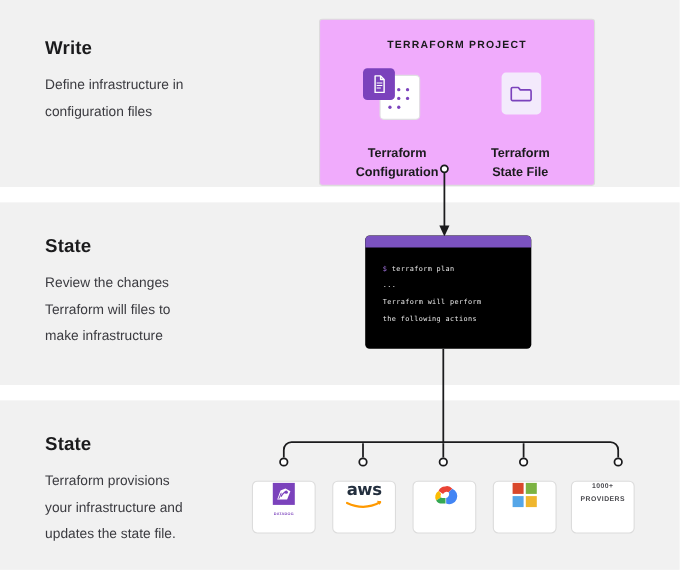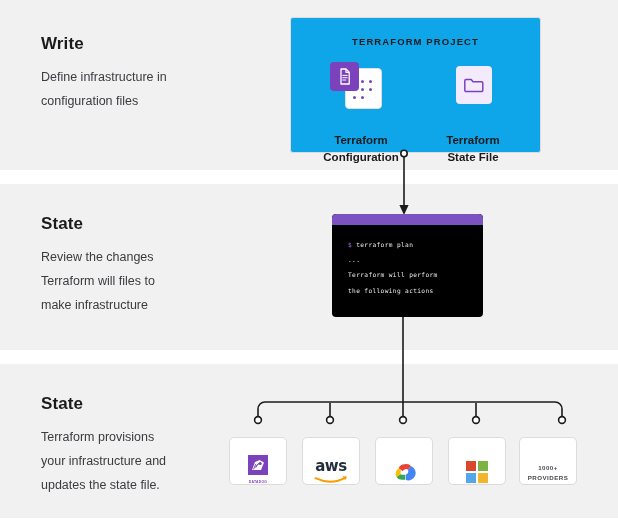--- a/index.html
+++ b/index.html
@@ -49,22 +49,22 @@
   #text-write { top: 35px; }
   #text-plan  { top: 215px; }
   #text-apply { top: 395px; }
 
   
   #project-card {
     position: absolute;
     left: 290px;
     top: 17px;
     width: 251px;
-    height: 136px;
-    background: #0ea5e9;
+    height: 152px;
+    background: #f0abfc;
     border: 1px solid #dcdcdc;
     border-radius: 3px;
     box-sizing: border-box;
   }
   #project-card-title {
     position: absolute;
     top: 18px;
     left: 0;
     width: 100%;
     text-align: center;
@@ -180,21 +180,21 @@
   .provider-card {
     position: absolute;
     top: 437px;
     width: 58px;
     height: 48px;
     background: #ffffff;
     border: 1px solid #dcdcdc;
     border-radius: 5px;
     box-sizing: border-box;
     display: flex;
-    align-items: flex-end;
+    align-items: flex-start;
     justify-content: center;
   }
   #provider-0 { left: 229px; }
   #provider-1 { left: 302px; }
   #provider-2 { left: 375px; }
   #provider-3 { left: 448px; }
   #provider-4 { left: 519px; }
 
   .provider-more-text {
     font-size: 6.2px;

